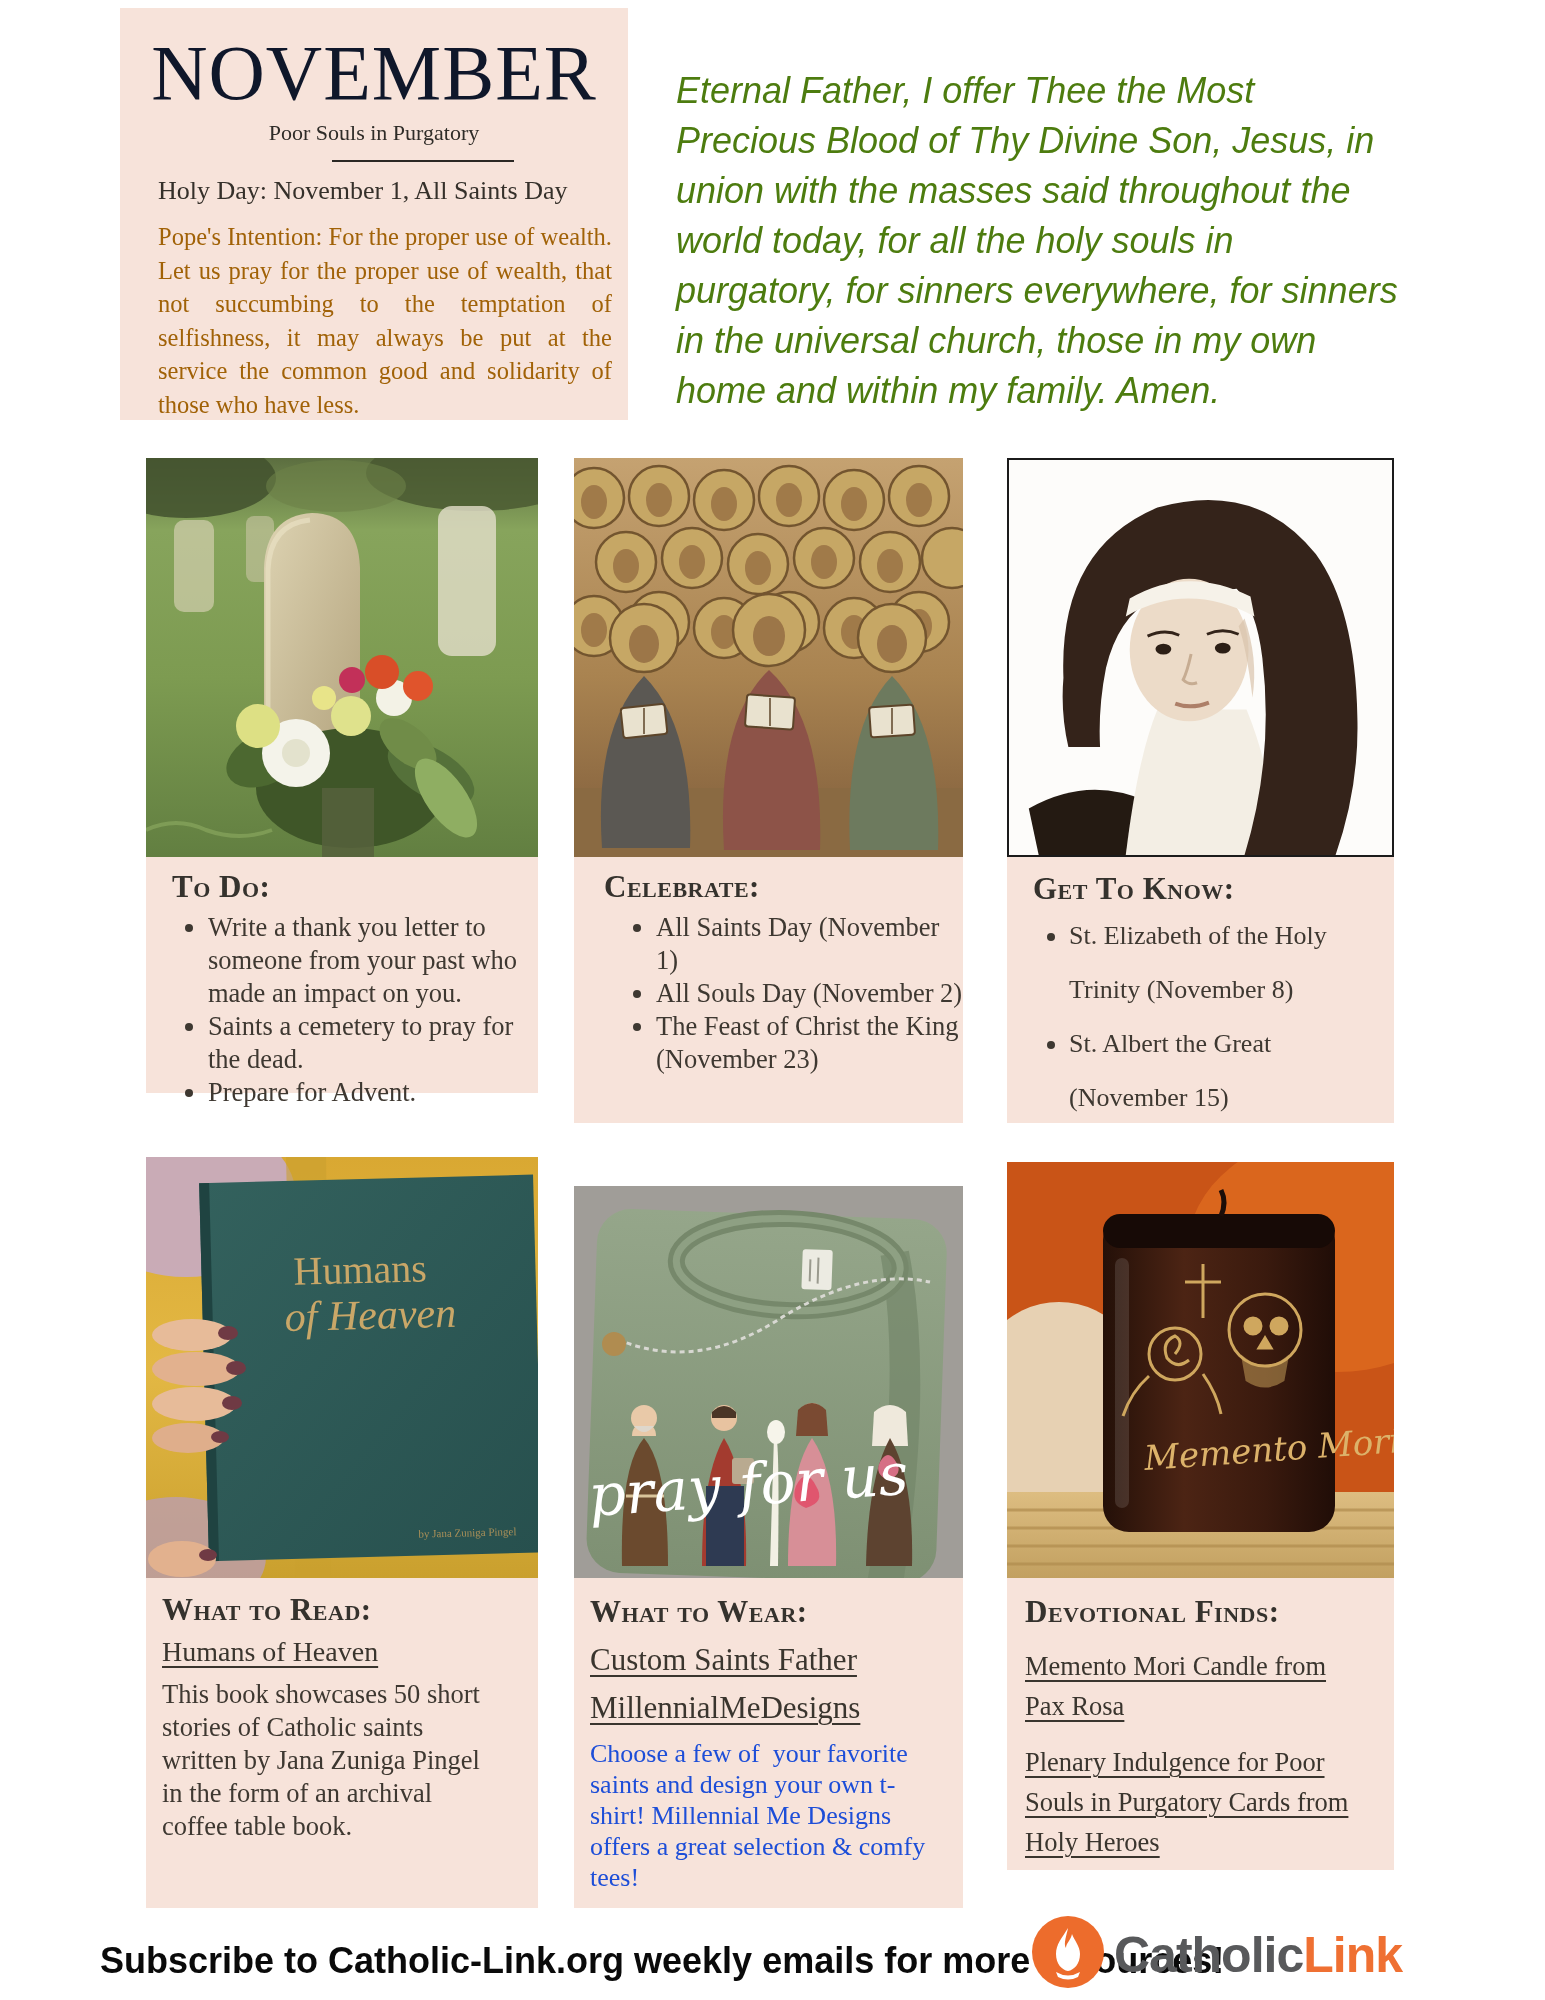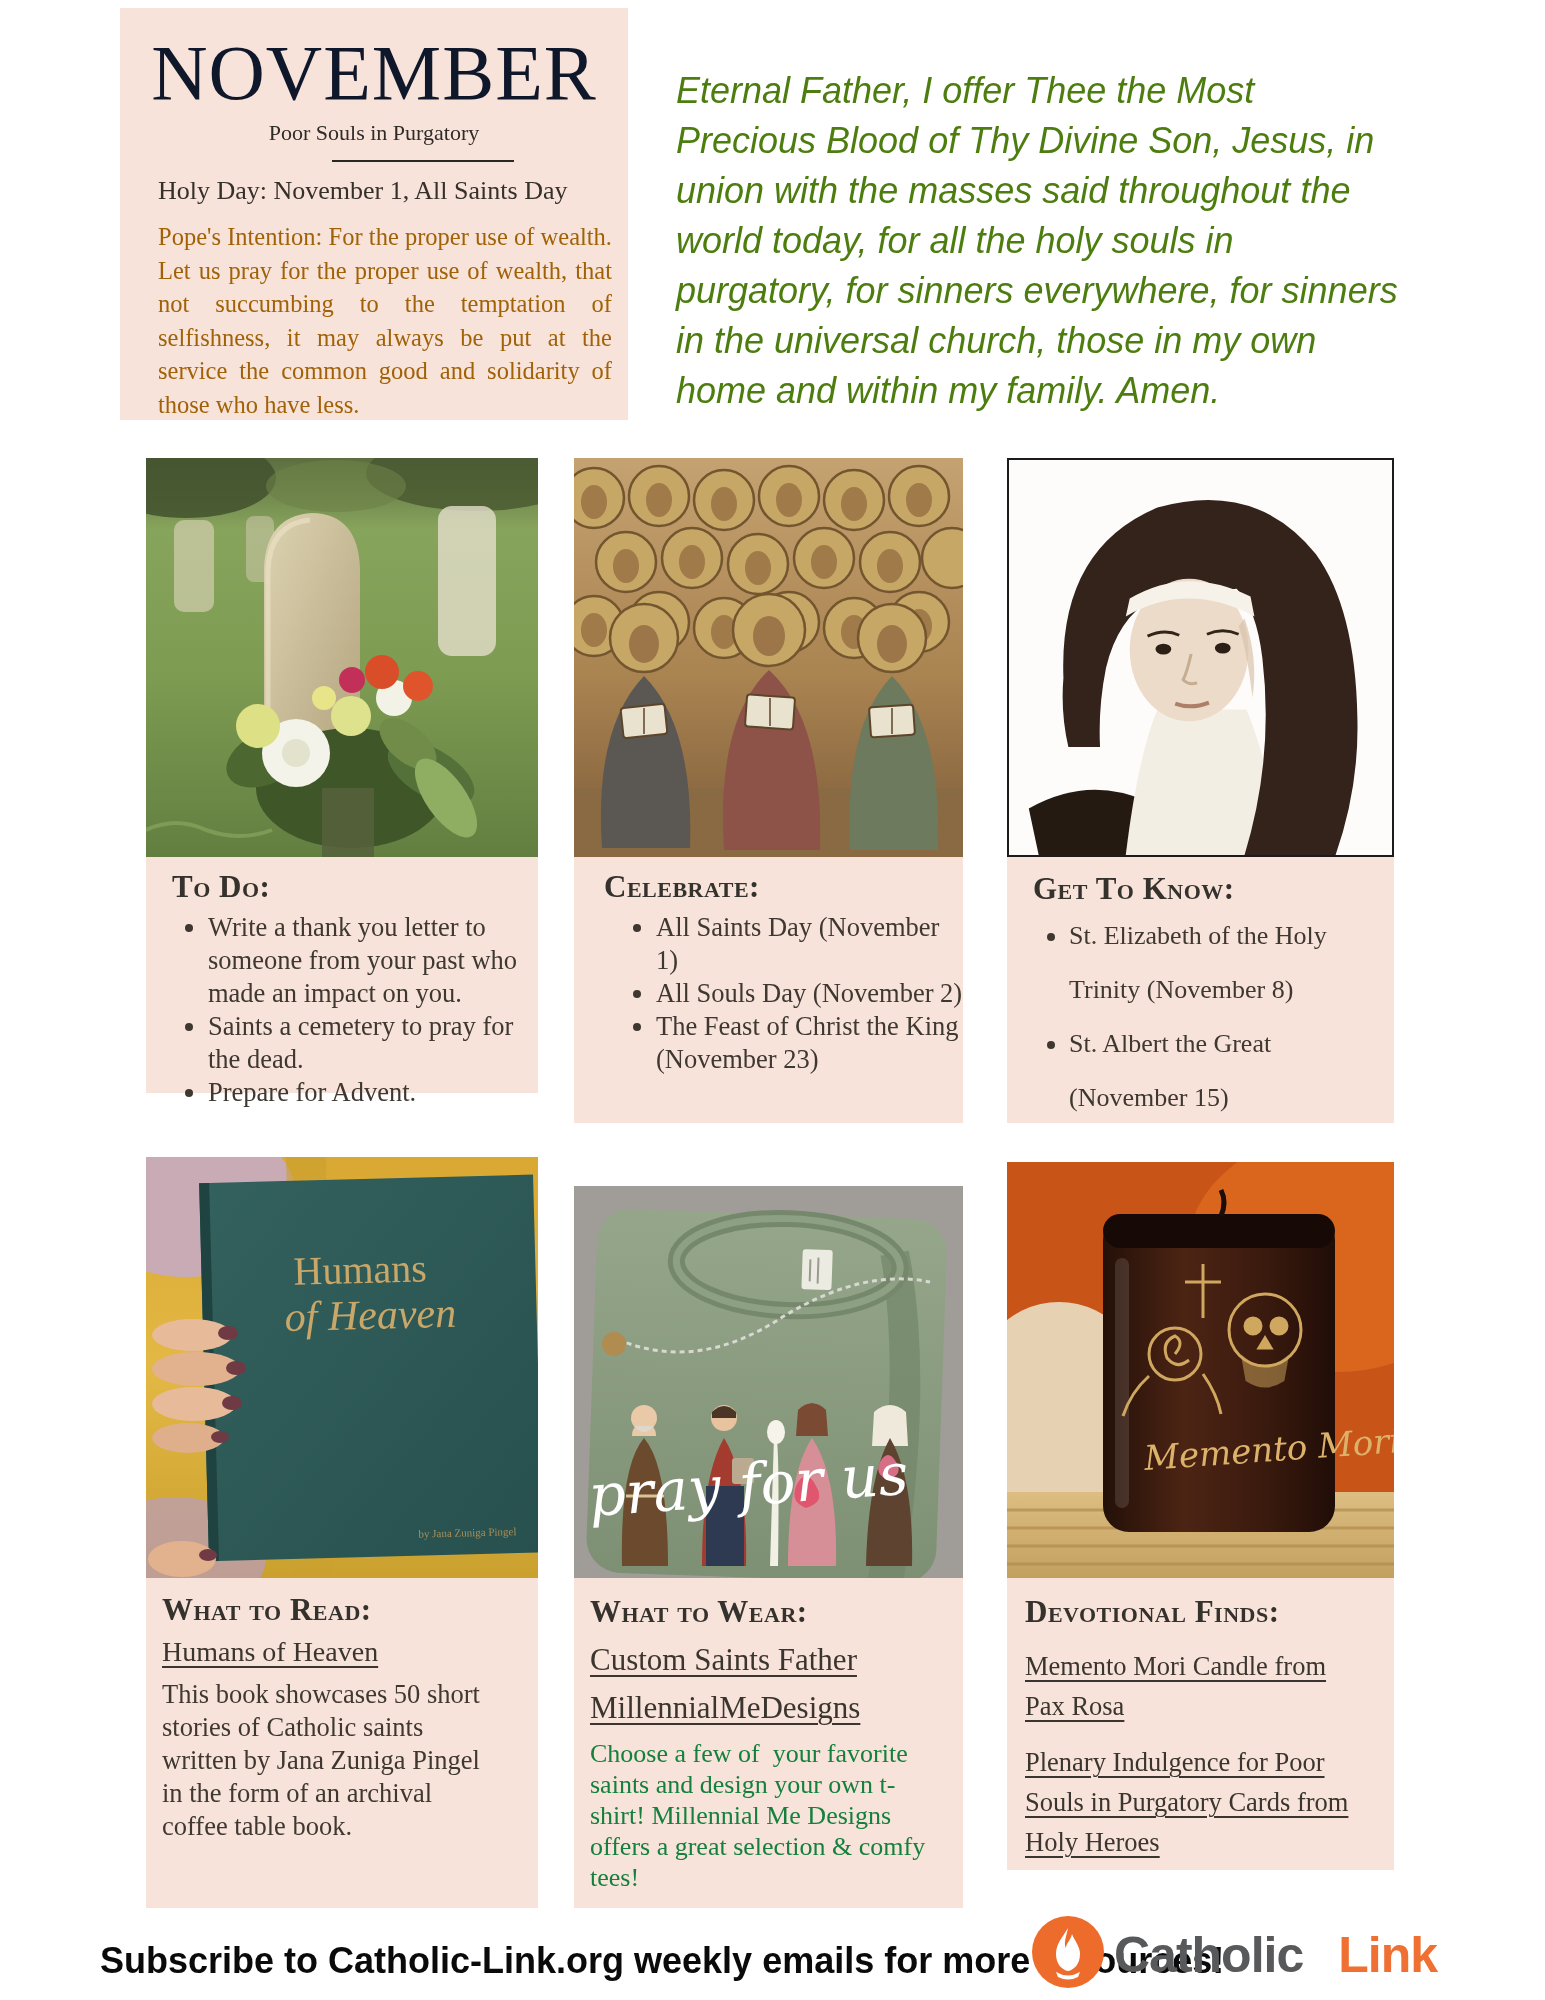--- a/index.html
+++ b/index.html
@@ -64,36 +64,36 @@
   #box-read .box-title  { padding:14px 0 0 16px; }
   #box-wear .box-title  { padding:16px 0 0 16px; }
   #box-finds .box-title { padding:16px 0 0 18px; }
   .doc-link {
     display:inline-block; color:#3a352e; text-decoration:underline;
     text-decoration-thickness:1.5px; text-underline-offset:5px; cursor:pointer;
   }
   #box-read .doc-link { margin:8px 0 0 16px; font-size:28px; }
   .read-desc { margin:10px 14px 0 16px; width:332px; font-size:26.5px; line-height:33px; color:#3e3831; white-space:pre-wrap; }
   #box-wear .doc-link { margin:12px 0 0 16px; font-size:31px; }
-  .wear-desc { margin:12px 10px 0 16px; width:338px; font-size:26px; line-height:31px; color:#15803d; white-space:pre-wrap; }
+  .wear-desc { margin:12px 10px 0 16px; width:338px; font-size:26px; line-height:31px; color:#1d4ed8; white-space:pre-wrap; }
   #box-finds .doc-link { margin:16px 0 0 18px; font-size:26.5px; line-height:40px; width:340px; }
 
   
   #subscribe {
     position:absolute; left:100px; top:1940px;
     font-family:"Liberation Sans", sans-serif; font-weight:700;
     font-size:36px; color:#0a0a0a;
   }
   #logo-circle {
     position:absolute; left:1032px; top:1916px; width:72px; height:72px;
     border-radius:50%; background:#ed6c2c;
   }
   #brand { position:absolute; left:1114px; top:1926px; font-family:"Liberation Sans", sans-serif; font-weight:700; font-size:50px; letter-spacing:-1px; }
   #brand .b-gray { color:#58595b; }
-  #brand .b-orange { color:#ef7032;margin-left:35px; }
+  #brand .b-orange { color:#ef7032; }
 </style>
 </head>
 <body>
 
 <div id="page">
 
   <div id="masthead" class="pinkbox">
     <div class="month">NOVEMBER</div>
     <div class="subtitle">Poor Souls in Purgatory</div>
     <div class="subtitle-rule"></div>

